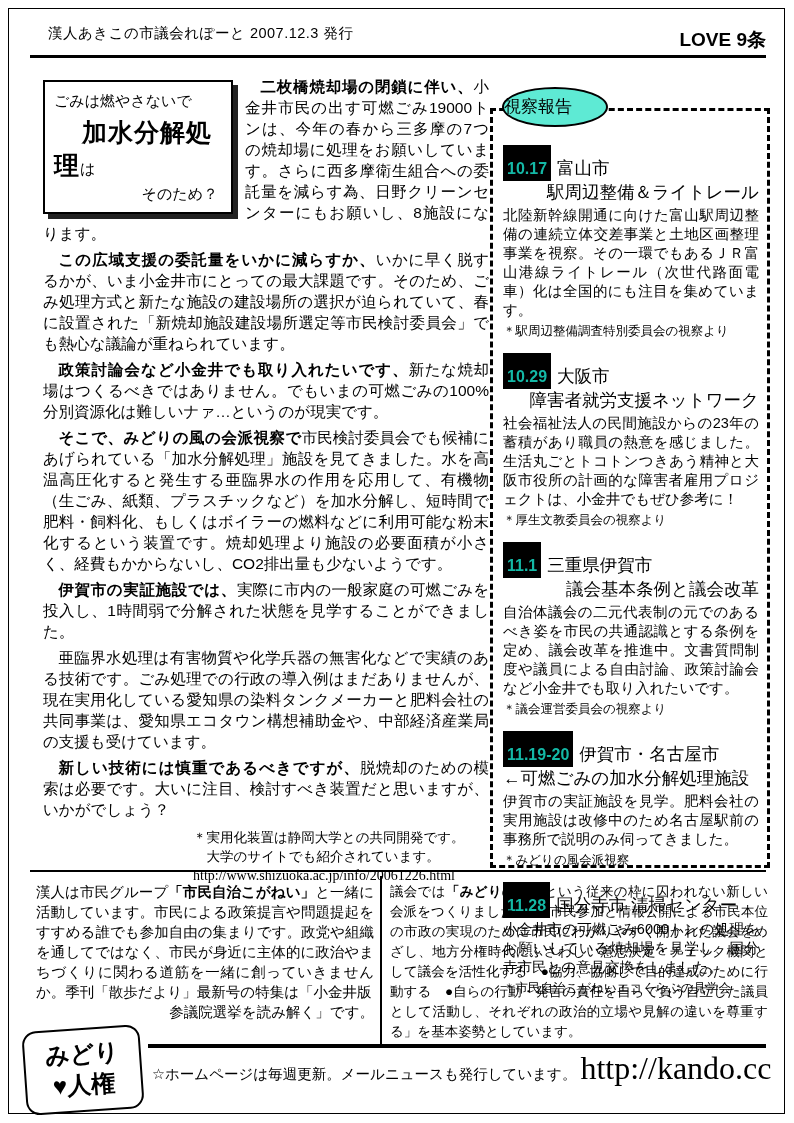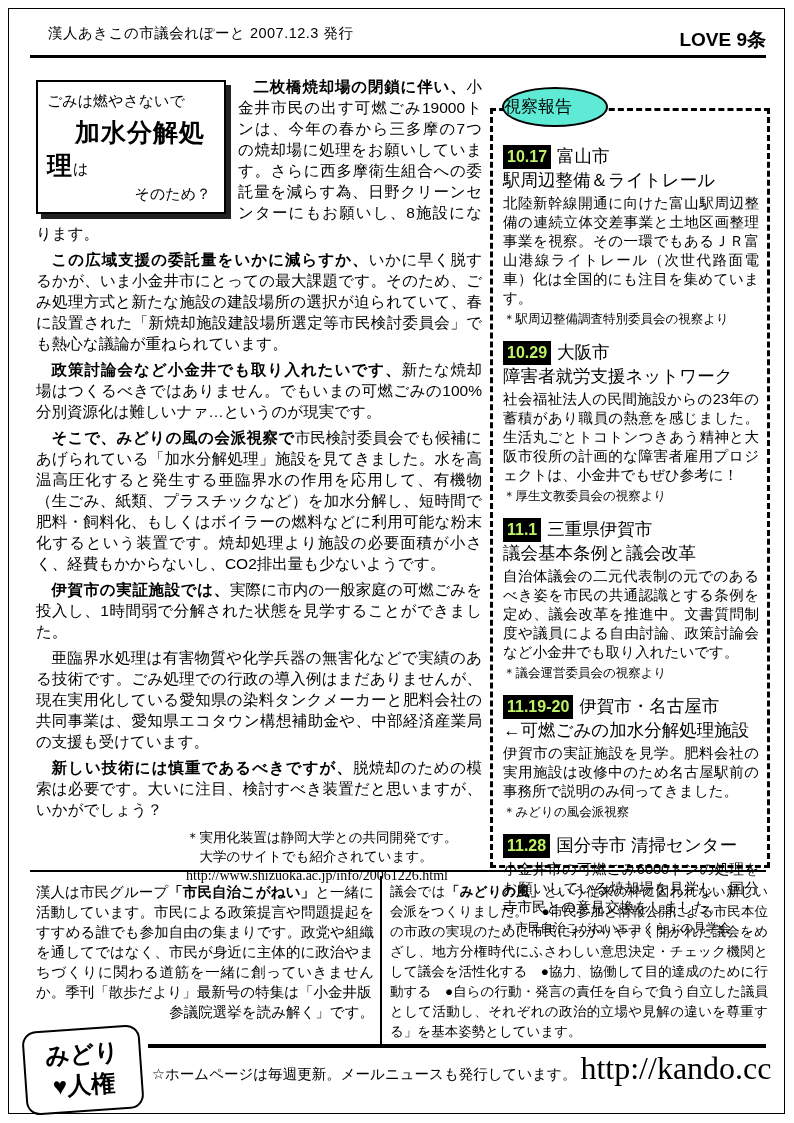--- a/index.html
+++ b/index.html
@@ -9,21 +9,21 @@
 
   .page-frame { position:absolute; left:8px; top:8px; width:777px; height:1106px;
     border:1px solid #000; }
 
   
   .hdr-title { position:absolute; left:48px; top:24px; font-size:14.5px; letter-spacing:.5px; }
   .hdr-badge { position:absolute; right:28px; top:27px; font-size:19px; font-weight:bold; }
   .hdr-rule { position:absolute; left:30px; top:55px; width:736px; height:3px; background:#000; }
 
   
-  .article { position:absolute; left:36px; top:76px; width:446px; }
+  .article { position:absolute; left:43px; top:76px; width:446px; }
   .lead-box { float:left; width:190px; border:2px solid #000; background:#fff;
     box-shadow:5px 5px 0 #222; padding:10px 9px 8px; margin:4px 12px 8px 0; }
   .lead-box .l1 { font-size:15px; }
   .lead-box .l2 { margin:5px 0 3px; }
   .lead-box .l2 b { font-size:25px; letter-spacing:1px;margin-left:28px; }
   .lead-box .l2 span { font-size:15px; }
   .lead-box .l3 { font-size:15px; text-align:right; padding-right:4px; }
   .para { font-size:15.5px; line-height:21px; text-align:justify; text-indent:1em;
     margin-bottom:5px; }
   .para b { letter-spacing:.5px; }
@@ -31,24 +31,24 @@
   .footnote .url { font-family:"Liberation Serif","DejaVu Serif",serif; font-size:14px; }
 
   
   .insp-box { position:absolute; left:490px; top:108px; width:280px; height:760px;
     border:3px dashed #000; padding:34px 8px 4px 10px; }
   .insp-label { position:absolute; left:502px; top:87px; width:106px; height:40px;
     border:2px solid #000; border-radius:50%; background:#5eead4; z-index:2;
     text-align:left; line-height:36px; font-size:17px; }
   .entry { margin-bottom:13px; }
   .entry-head { font-size:17px; line-height:23px; }
-  .date-badge { display:inline-block; background:#000; color:#bef264; font-weight:bold;
-    font-size:16px; padding:0 4px 1px; margin-right:6px; }
+  .date-badge { display:inline-block; background:#000; color:#14b8a6; font-weight:bold;
+    font-size:16px; padding:12px 4px 1px; margin-right:6px; }
   .entry-title { font-size:17.5px; }
-  .entry-sub { font-size:17.5px; line-height:23px; }
+  .entry-sub { font-size:17.5px; line-height:23px; text-align:right; }
   .entry-body { font-size:14.5px; line-height:19px; text-align:justify; margin-top:2px; }
   .entry-note { font-size:12.5px; line-height:17px; margin-top:3px; }
 
   
   .bottom-rule { position:absolute; left:30px; top:870px; width:736px; height:2px; background:#000; }
   .bottom-left { position:absolute; left:36px; top:882px; width:338px;
     font-size:14.5px; line-height:20px; text-align:justify; }
   .bottom-left .lastline { text-align:right; }
   .v-divider { position:absolute; left:380px; top:876px; width:2px; height:172px; background:#000; }
   .bottom-right { position:absolute; left:390px; top:882px; width:378px;

